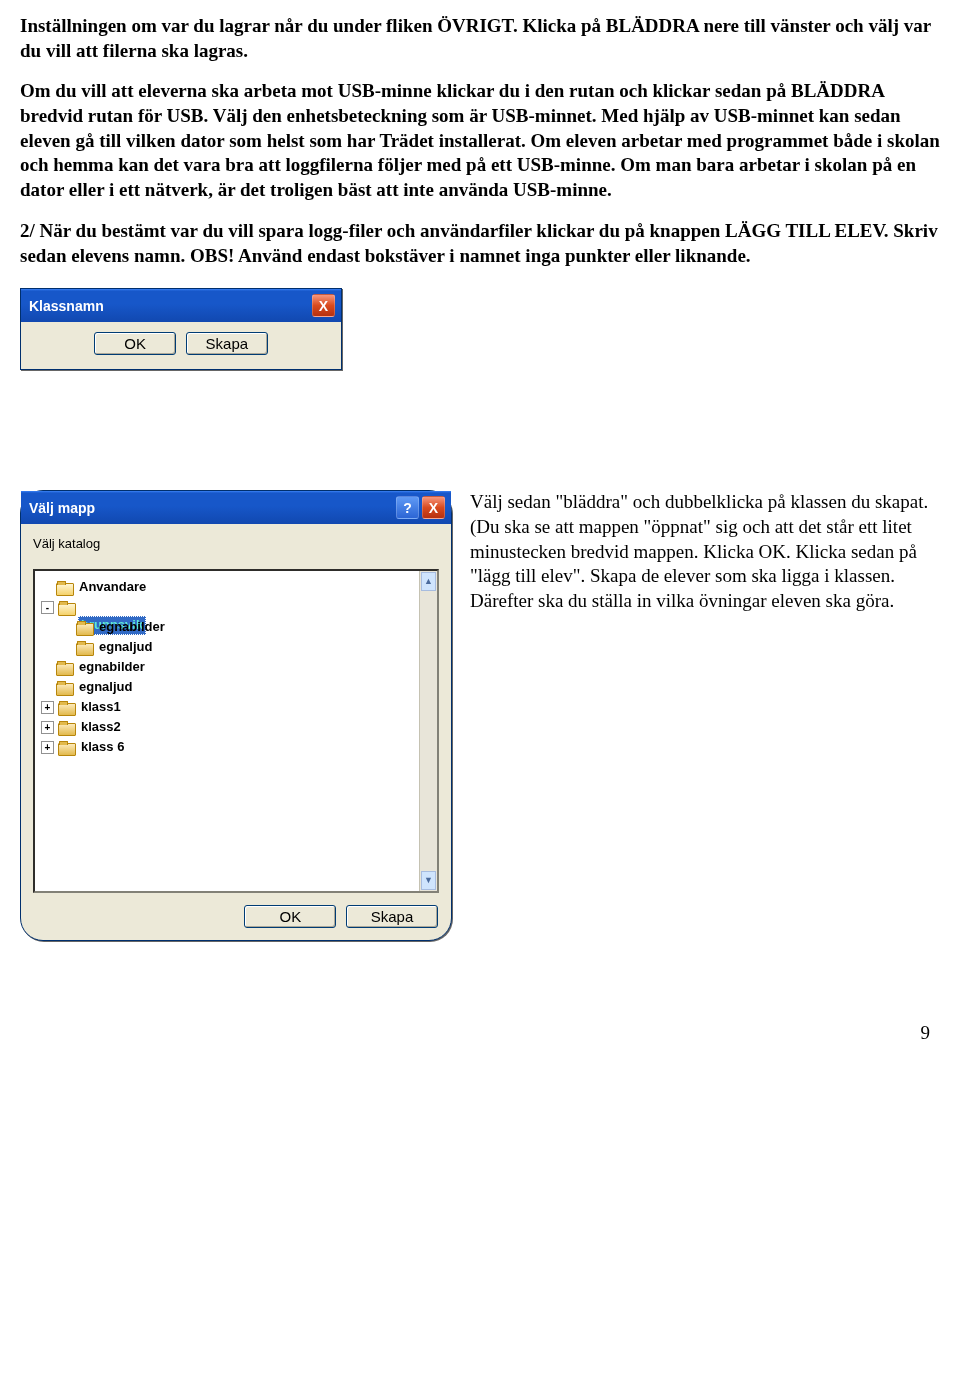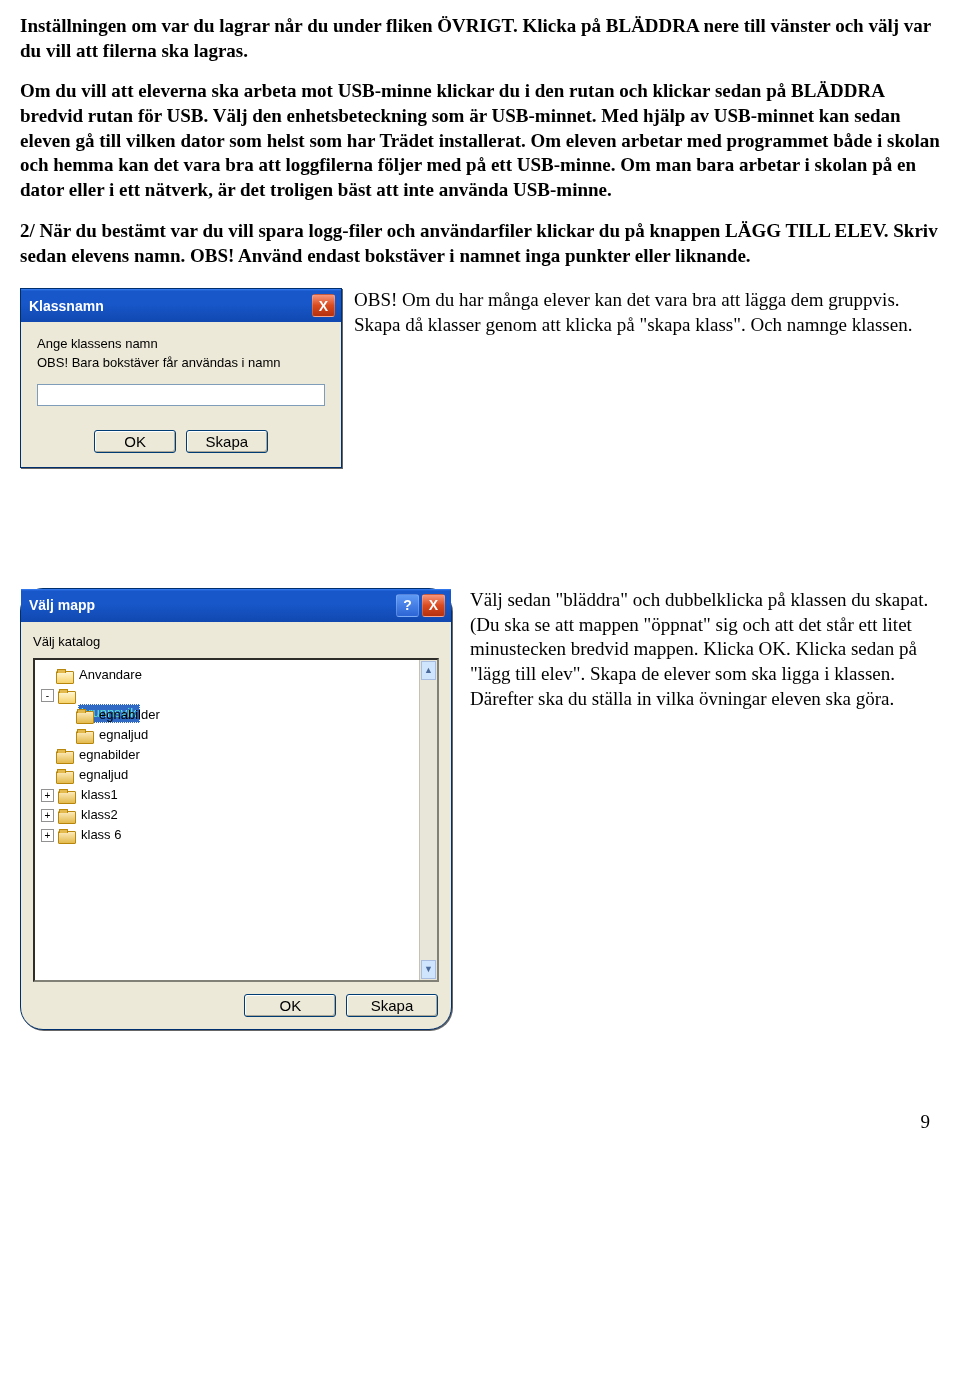--- a/index.html
+++ b/index.html
@@ -74,20 +74,21 @@
     background: #fff;
     height: 320px;
     margin: 6px 0 6px 0;
     display:flex;
   }
   .tree {
     padding: 6px 0 6px 6px;
     font-size: 13px;
     flex:1;
     overflow:hidden;
+    font-weight:bold;
   }
   .node {
     display:flex; align-items:center; gap:4px;
     height: 20px;
     white-space:nowrap;
   }
   .node .toggle {
     width:11px; height:11px;
     border:1px solid #919191;
     font-size:10px; line-height:9px; text-align:center;
@@ -150,46 +151,40 @@
 
 <div class="obs-row">
 
   <div class="dlg">
     <div class="titlebar">
       <span>Klassnamn</span>
       <div class="right-btns">
         <div class="tb-btn tb-close">X</div>
       </div>
     </div>
-    <div class="dlg-body">
-      <div class="lbl">Ange klassens namn</div>
-      <div class="lbl">OBS! Bara bokstäver får användas i namn</div>
-      <input class="xp-input" type="text" style="">
-    </div>
     <div class="btn-row">
       <button class="xp-btn">OK</button>
       <button class="xp-btn">Skapa</button>
     </div>
   </div>
 
-  <div class="side-text">OBS! Om du har många elever kan det vara bra att lägga dem gruppvis. Skapa då klasser genom att klicka på "skapa klass". Och namnge klassen.</div>
 </div>
 
 <div class="map-row">
 
   <div class="dlg dlg2">
     <div class="titlebar">
       <span>Välj mapp</span>
       <div class="right-btns">
         <div class="tb-btn tb-help">?</div>
         <div class="tb-btn tb-close">X</div>
       </div>
     </div>
     <div class="dlg-body" style="padding:12px 12px 0 12px;">
-      <div style="margin-bottom:7px;">Välj katalog</div>
+      <div style="margin-bottom:16px;">Välj katalog</div>
       <div class="tree-wrap">
         <div class="tree" id="tree">
             <div class="node indent1">
               <span class="toggle empty"></span>
               <span class="folder-icon open"></span>
               <span class="label">Anvandare</span>
             </div>
             <div class="node indent1">
               <span class="toggle">-</span>
               <span class="folder-icon open"></span>

